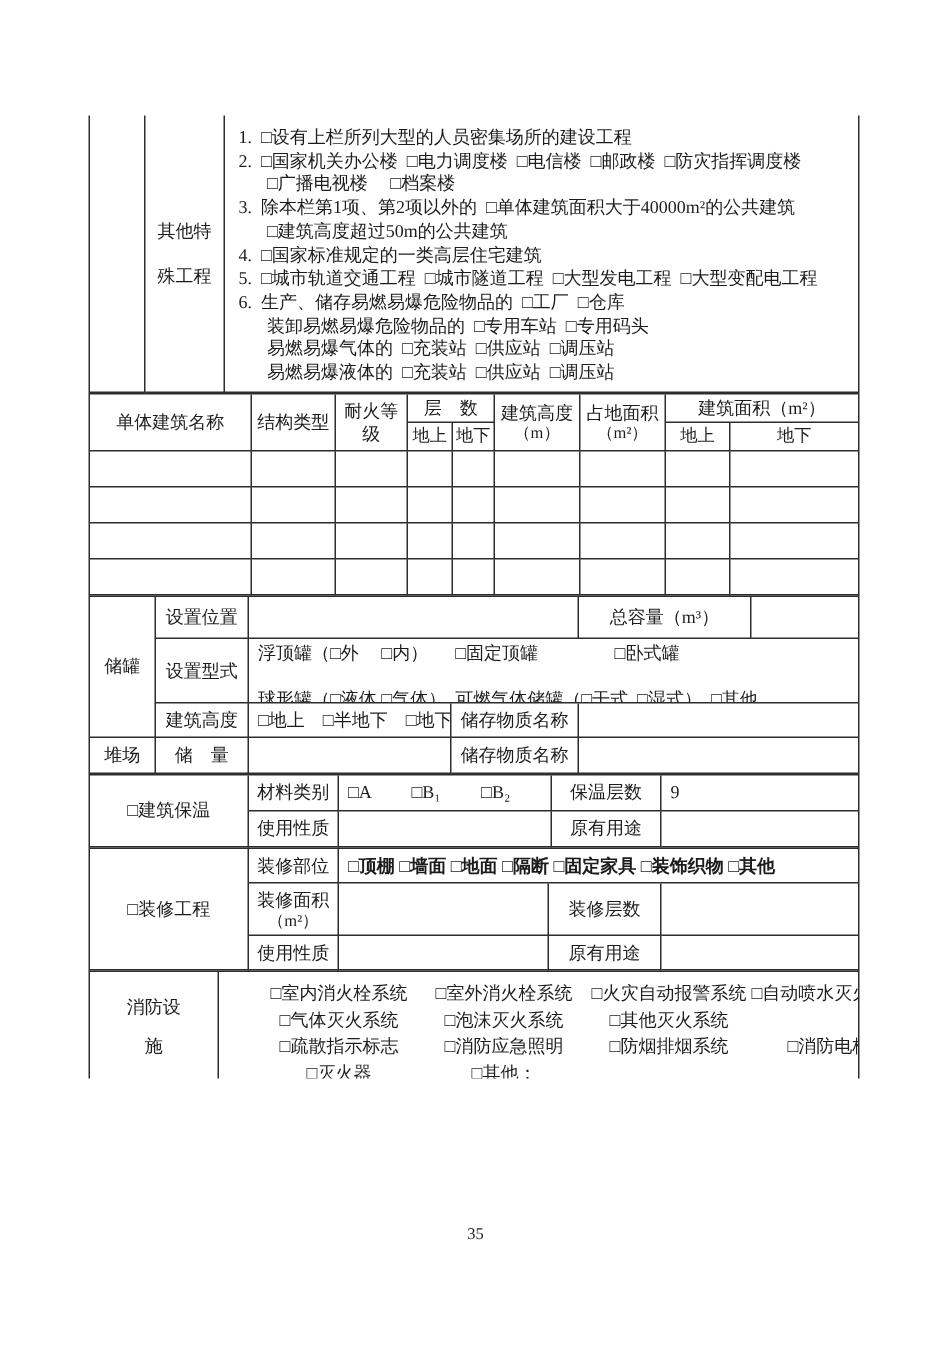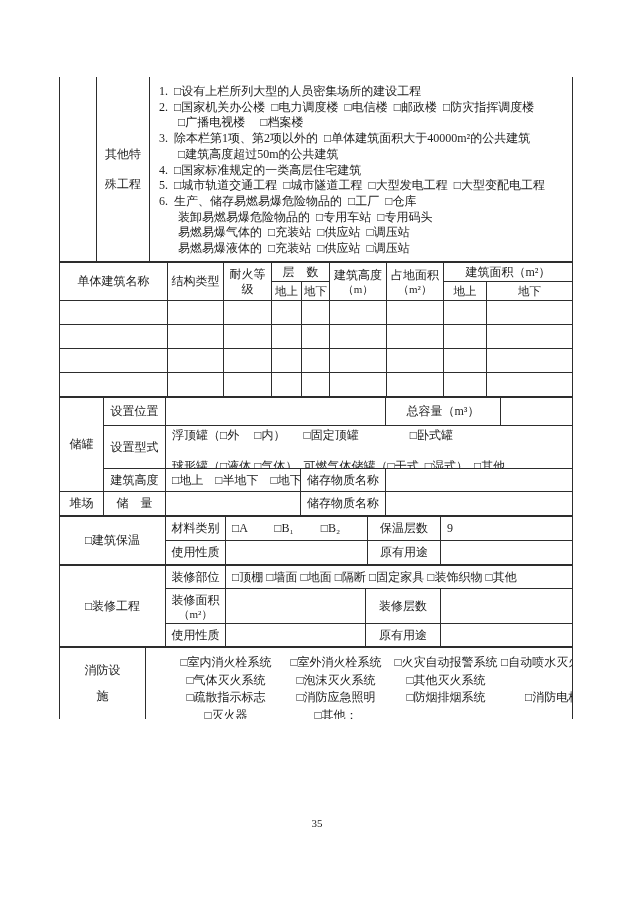--- a/index.html
+++ b/index.html
@@ -53,21 +53,21 @@
   .secC .ln { white-space:pre; line-height:19px; }
 
   
   .secD { grid-template-columns:106px 60px 142px 73px 1fr; grid-template-rows:24px 24px; }
 
   
   .secE { grid-template-columns:106px 60px 140px 75px 1fr; grid-template-rows:23px 35px 23px; }
 
   
   .secF { grid-template-columns:86px 1fr; grid-template-rows:71px; }
-  .secF .rowlabel { line-height:26px;font-family:Liberation Mono, monospace; }
+  .secF .rowlabel { line-height:26px; }
   .firegrid {
     display:grid; grid-template-columns:110px 110px 110px 1fr;
     align-content:flex-start;
     padding:6px 0 0 25px; width:100%; box-sizing:border-box;
   }
   .firegrid .fi { white-space:pre; line-height:17.5px; text-align:center; }
 
   .pagenum { position:absolute; left:0; right:0; top:817px; text-align:center; font-size:11px; }
 </style>
 </head>
@@ -187,21 +187,21 @@
       <div class="c left last">9</div>
       <div class="c">使用性质</div>
       <div class="c"></div>
       <div class="c">原有用途</div>
       <div class="c last"></div>
     </div>
 
     <div class="sec secE sep">
       <div class="c rs3">□装修工程</div>
       <div class="c">装修部位</div>
-      <div class="c left pre last" style="grid-column:span 3;">□顶棚 □墙面 □地面 □隔断 □固定家具 □装饰织物 □其他</div>
+      <div class="c left pre last" style="grid-column:span 3;font-weight:bold;">□顶棚 □墙面 □地面 □隔断 □固定家具 □装饰织物 □其他</div>
       <div class="c col">
         <span>装修面积</span>
         <span class="unit">（m²）</span>
       </div>
       <div class="c"></div>
       <div class="c">装修层数</div>
       <div class="c last"></div>
       <div class="c">使用性质</div>
       <div class="c"></div>
       <div class="c">原有用途</div>

